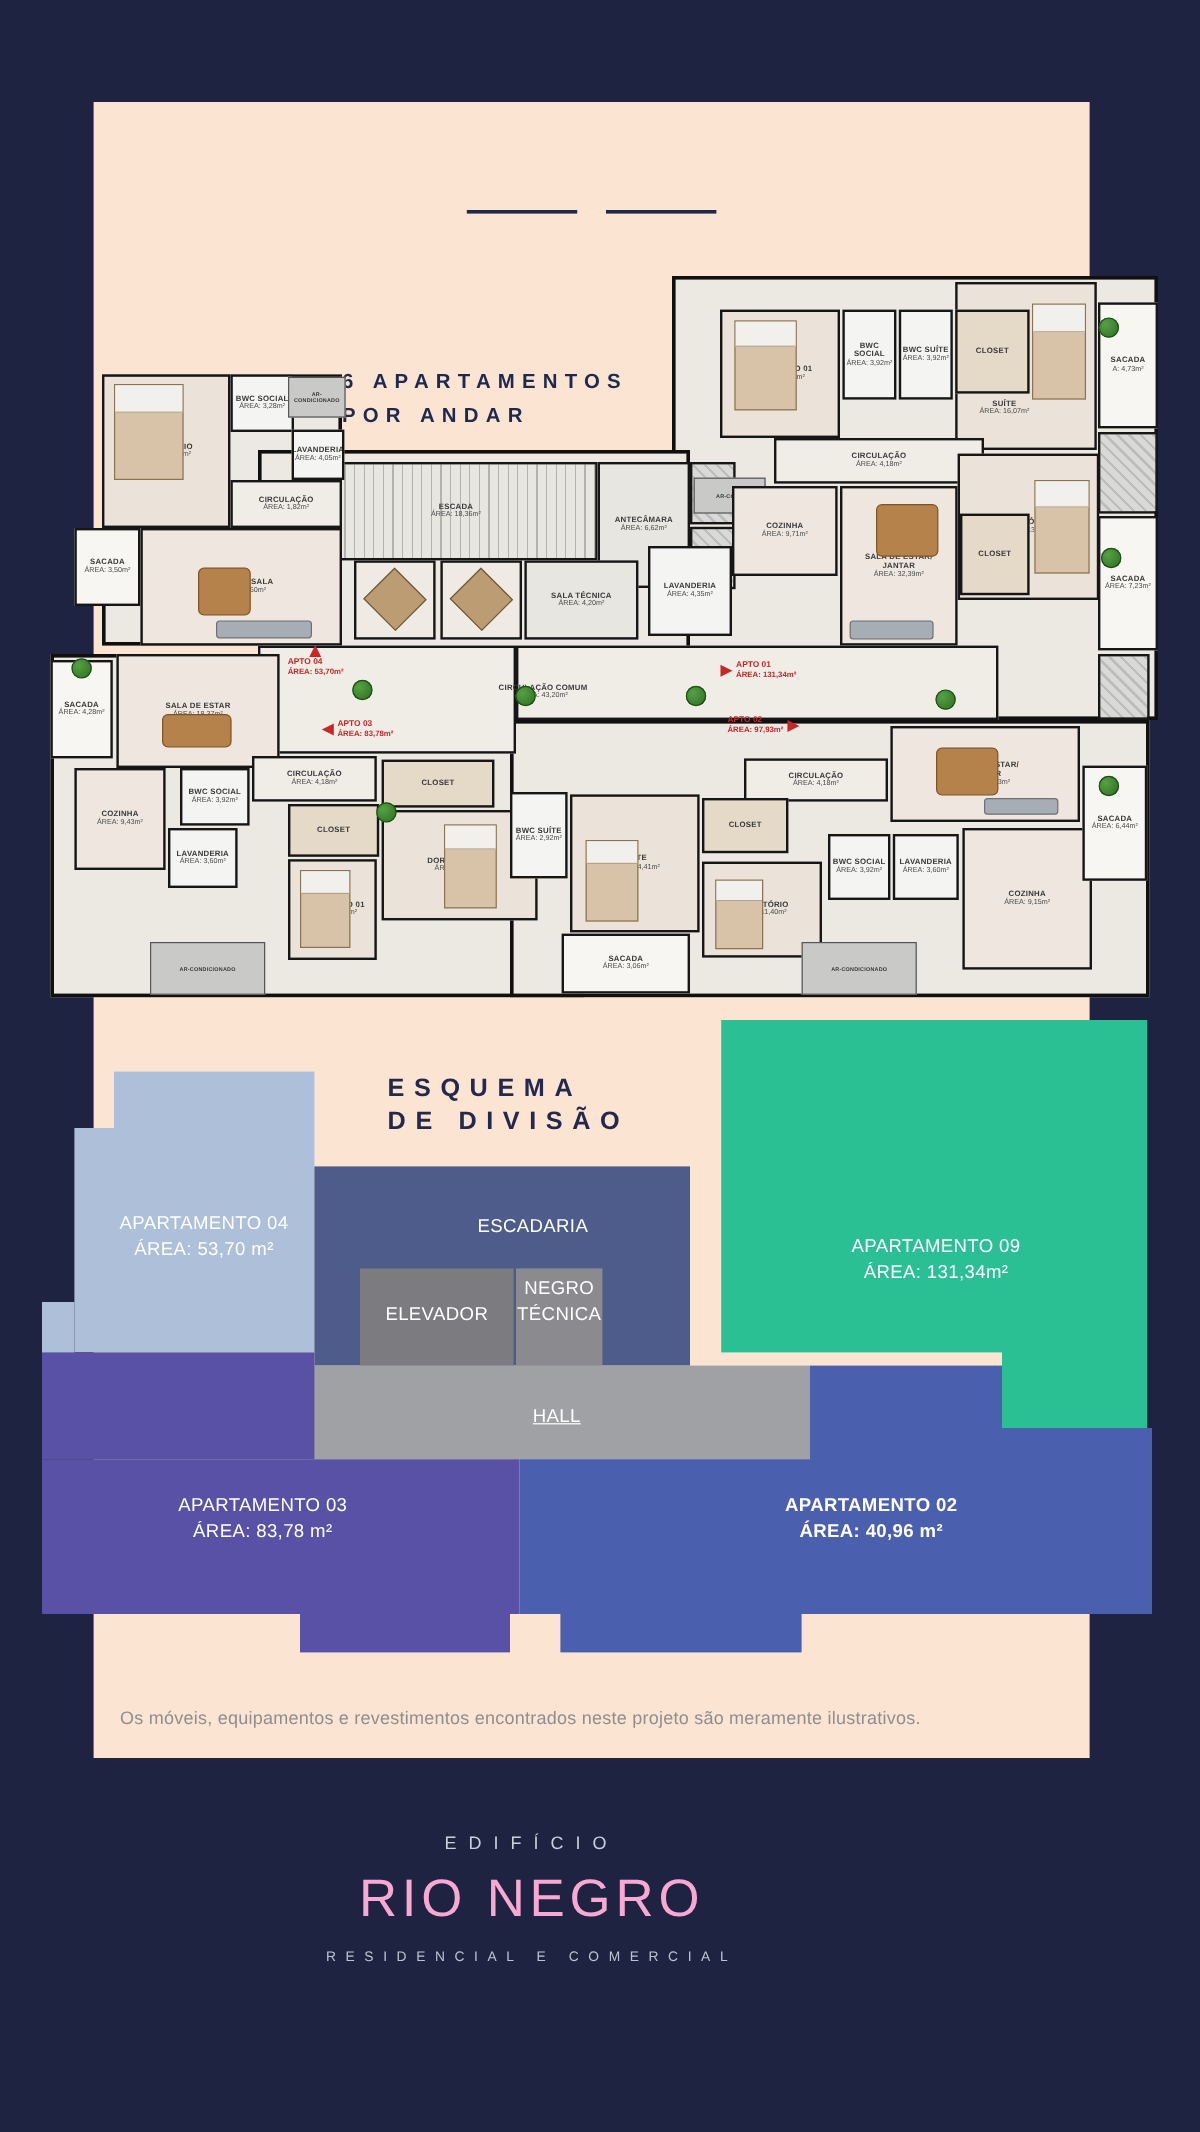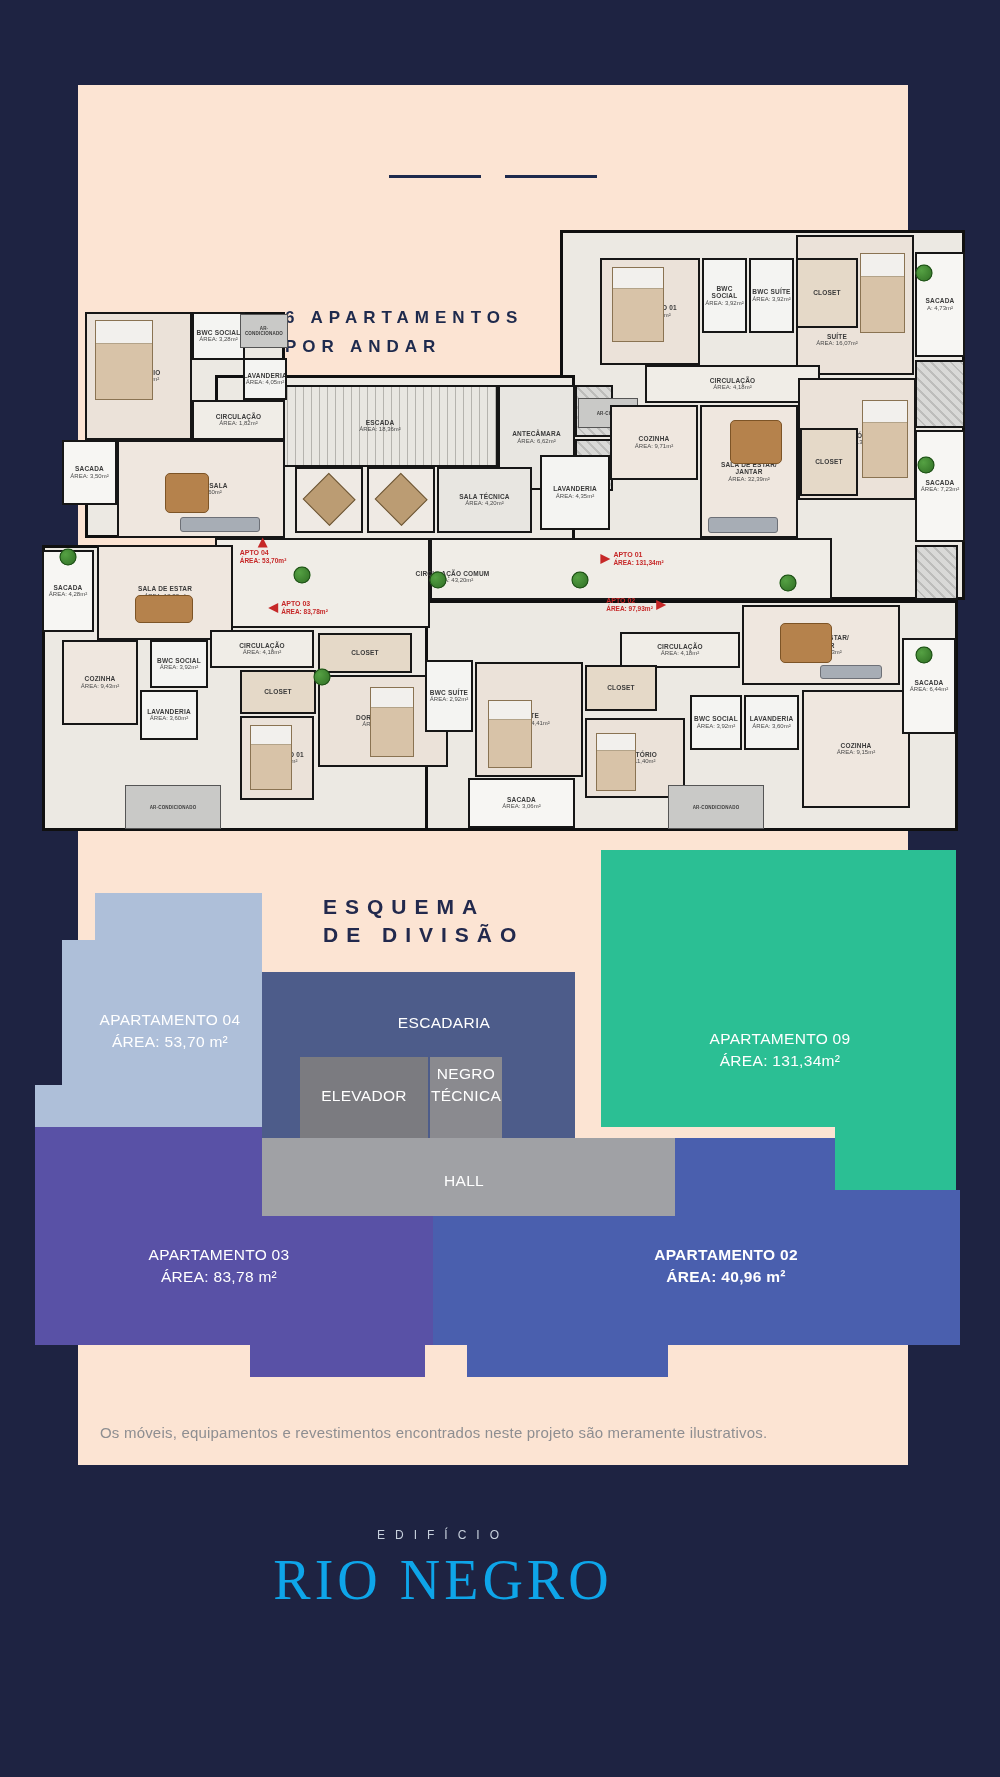--- a/index.html
+++ b/index.html
@@ -43,22 +43,22 @@
   .arr.left{border-right:10px solid #c62828;border-left:none}
   .arr.right{border-left:10px solid #c62828;border-right:none}
   
   .eb{position:absolute}
   .elabel{position:absolute;width:300px;transform:translateX(-50%);text-align:center;color:#fff;
           font-size:15.5px;line-height:22px;letter-spacing:.3px}
   .heading{position:absolute;left:323px;top:893px;color:#22294d;font-size:21px;font-weight:600;letter-spacing:8px;line-height:28px}
   .disclaimer{position:absolute;left:100px;top:1424px;width:740px;color:#8e8e91;font-size:15px;letter-spacing:.2px}
   
   .footer{position:absolute;left:143px;top:1528px;width:600px;text-align:center}
-  .f-build{color:#c7d0dc;font-size:12px;letter-spacing:10px;margin-bottom:12px}
-  .f-name{color:#0ea5e9;font-family:Liberation Serif, serif;font-size:56px;letter-spacing:4px;line-height:52px}
+  .f-build{color:#c7d0dc;font-size:15px;letter-spacing:10px;margin-bottom:12px}
+  .f-name{color:#f9a8d4;font-family:Liberation Sans, sans-serif;font-size:44px;letter-spacing:4px;line-height:52px}
   .f-tag{color:#b9c3d2;font-size:11.5px;letter-spacing:8px;margin-top:16px}
 </style>
 </head>
 <body>
 
 <div class="card"></div>
 
 <div class="title-row">
   <div class="title-dash"></div>
   <div class="title-dash"></div>
@@ -362,31 +362,32 @@
       <div>APARTAMENTO 09</div>
       <div>ÁREA: 131,34m²</div>
     </div>
     <div class="elabel" style="left: 364px; top: 1085px;">
       <div>ELEVADOR</div>
     </div>
     <div class="elabel" style="left: 466px; top: 1063px;">
       <div>NEGRO</div>
       <div>TÉCNICA</div>
     </div>
-    <div class="elabel" style="left: 464px; top: 1170px;">
+    <div class="elabel" style="left: 464px; top: 1170px; text-decoration: underline;">
       <div>HALL</div>
     </div>
     <div class="elabel" style="left: 219px; top: 1244px;">
       <div>APARTAMENTO 03</div>
       <div>ÁREA: 83,78 m²</div>
     </div>
     <div class="elabel" style="left: 726px; top: 1244px; font-weight: bold;">
       <div>APARTAMENTO 02</div>
       <div>ÁREA: 40,96 m²</div>
     </div>
   </div>
 
 <div class="disclaimer">Os móveis, equipamentos e revestimentos encontrados neste projeto são meramente ilustrativos.</div>
 
 <div class="footer">
   <div class="f-build">EDIFÍCIO</div>
   <div class="f-name">RIO NEGRO</div>
+  <div class="f-tag">RESIDENCIAL E COMERCIAL</div>
 </div>
 
 </body></html>

